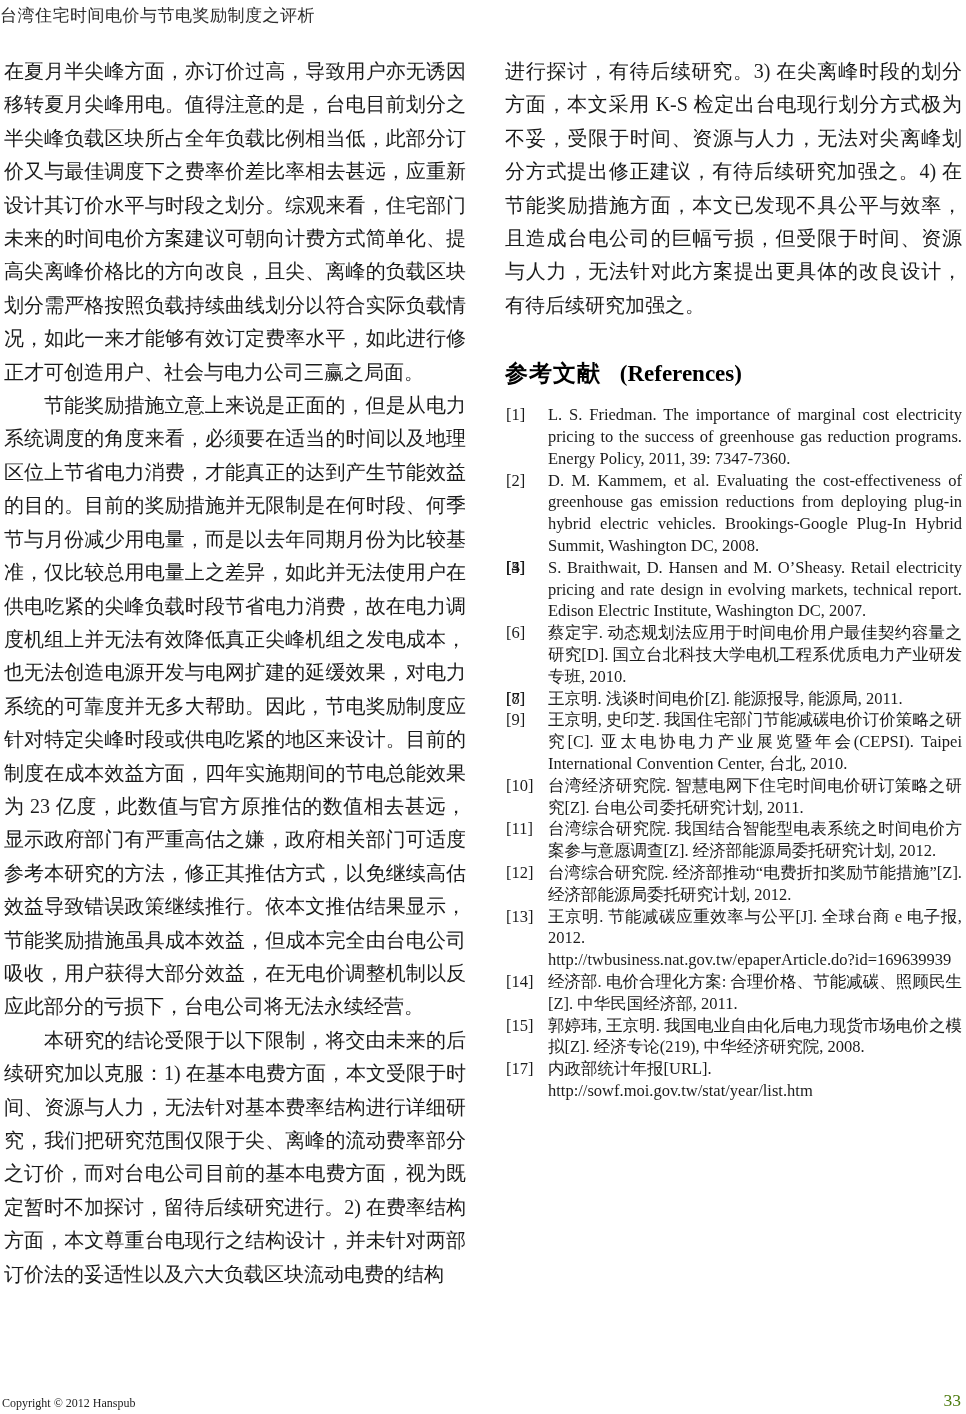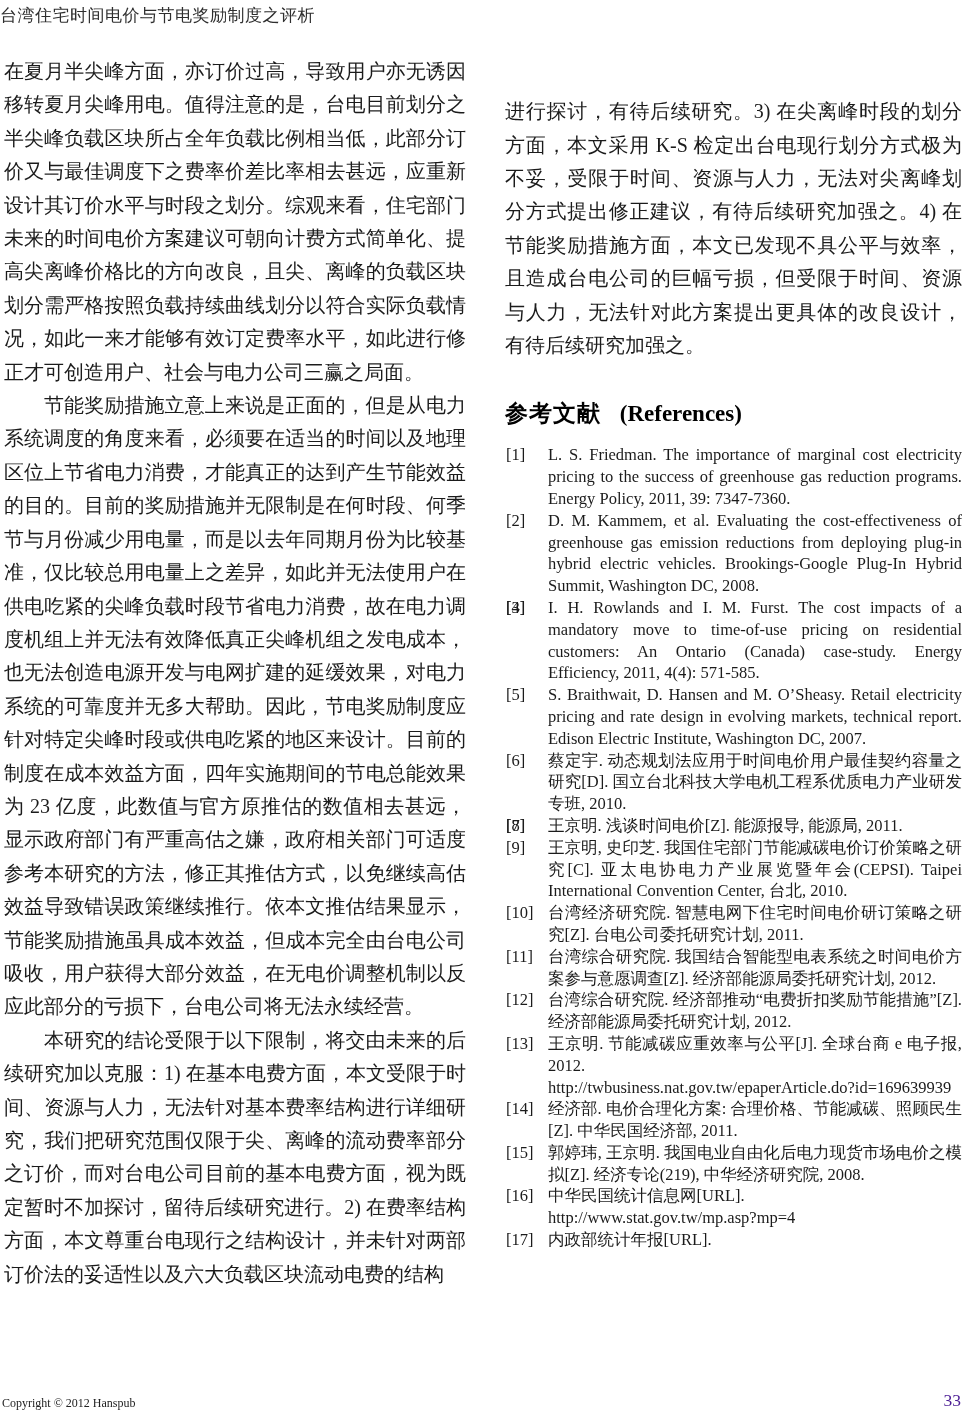--- a/index.html
+++ b/index.html
@@ -12,21 +12,21 @@
     overflow: hidden;
   }
   .running-title {
     position: absolute; top: 4px; left: 0; width: 100%;
     text-align: left;
     font-size: 17px; color: #2e2e2e;
     letter-spacing: 0.5px;
   }
   .columns {
     position: absolute; top: 55px; left: 4px; width: 958px;
-    display: flex; gap: 39px; align-items: center;
+    display: flex; gap: 39px;
   }
   .col-left { width: 462px; }
   .col-right { width: 457px; }
   .body-para {
     font-size: 20px; line-height: 33.4px;
     text-align: justify; text-justify: inter-ideograph;
     margin: 0;
   }
   .ind { text-indent: 2em; }
   .refs-heading {
@@ -49,21 +49,21 @@
     text-align: justify; text-justify: inter-ideograph;
   }
   .ref-num { position: absolute; left: 1px; top: 0; }
   .ref-url { display: block; text-align: left; }
   .footer-copyright {
     position: absolute; left: 2px; bottom: 3px;
     font-size: 12px; color: #222;
   }
   .footer-page {
     position: absolute; right: 5px; bottom: 3px;
-    font-size: 17.5px; color: #4c1d95;
+    font-size: 17.5px; color: #4d7c0f;
   }
 </style>
 </head>
 <body>
 
 <div class="running-title">台湾住宅时间电价与节电奖励制度之评析</div>
 
 <div class="columns">
 
   <div class="col-left">
@@ -87,21 +87,20 @@
       </li>
       <li class="ref-item">
         <span class="ref-num">[2]</span>
         <span class="ref-text">D. M. Kammem, et al. Evaluating the cost-effectiveness of greenhouse gas emission reductions from deploying plug-in hybrid electric vehicles. Brookings-Google Plug-In Hybrid Summit, Washington DC, 2008.</span>
       </li>
       <li class="ref-item">
         <span class="ref-num">[3]</span>
       </li>
       <li class="ref-item">
         <span class="ref-num">[4]</span>
-        <span class="ref-text">I. H. Rowlands and I. M. Furst. The cost impacts of a mandatory move to time-of-use pricing on residential customers: An Ontario (Canada) case-study. Energy Efficiency, 2011, 4(4): 571-585.</span>
       </li>
       <li class="ref-item">
         <span class="ref-num">[5]</span>
         <span class="ref-text">S. Braithwait, D. Hansen and M. O’Sheasy. Retail electricity pricing and rate design in evolving markets, technical report. Edison Electric Institute, Washington DC, 2007.</span>
       </li>
       <li class="ref-item">
         <span class="ref-num">[6]</span>
         <span class="ref-text">蔡定宇. 动态规划法应用于时间电价用户最佳契约容量之研究[D]. 国立台北科技大学电机工程系优质电力产业研发专班, 2010.</span>
       </li>
       <li class="ref-item">
@@ -134,27 +133,23 @@
       </li>
       <li class="ref-item">
         <span class="ref-num">[14]</span>
         <span class="ref-text">经济部. 电价合理化方案: 合理价格、节能减碳、照顾民生[Z]. 中华民国经济部, 2011.</span>
       </li>
       <li class="ref-item">
         <span class="ref-num">[15]</span>
         <span class="ref-text">郭婷玮, 王京明. 我国电业自由化后电力现货市场电价之模拟[Z]. 经济专论(219), 中华经济研究院, 2008.</span>
       </li>
       <li class="ref-item">
-        <span class="ref-num">[16]</span>
-        <span class="ref-text">中华民国统计信息网[URL].</span>
-        <span class="ref-url">http://www.stat.gov.tw/mp.asp?mp=4</span>
-      </li>
-      <li class="ref-item">
         <span class="ref-num">[17]</span>
         <span class="ref-text">内政部统计年报[URL].</span>
+        <span class="ref-url">http://sowf.moi.gov.tw/stat/year/list.htm</span>
       </li>
     </ol>
   </div>
 
 </div>
 
 <div class="footer-copyright">Copyright © 2012 Hanspub</div>
 <div class="footer-page">33</div>
 
 </body></html>

